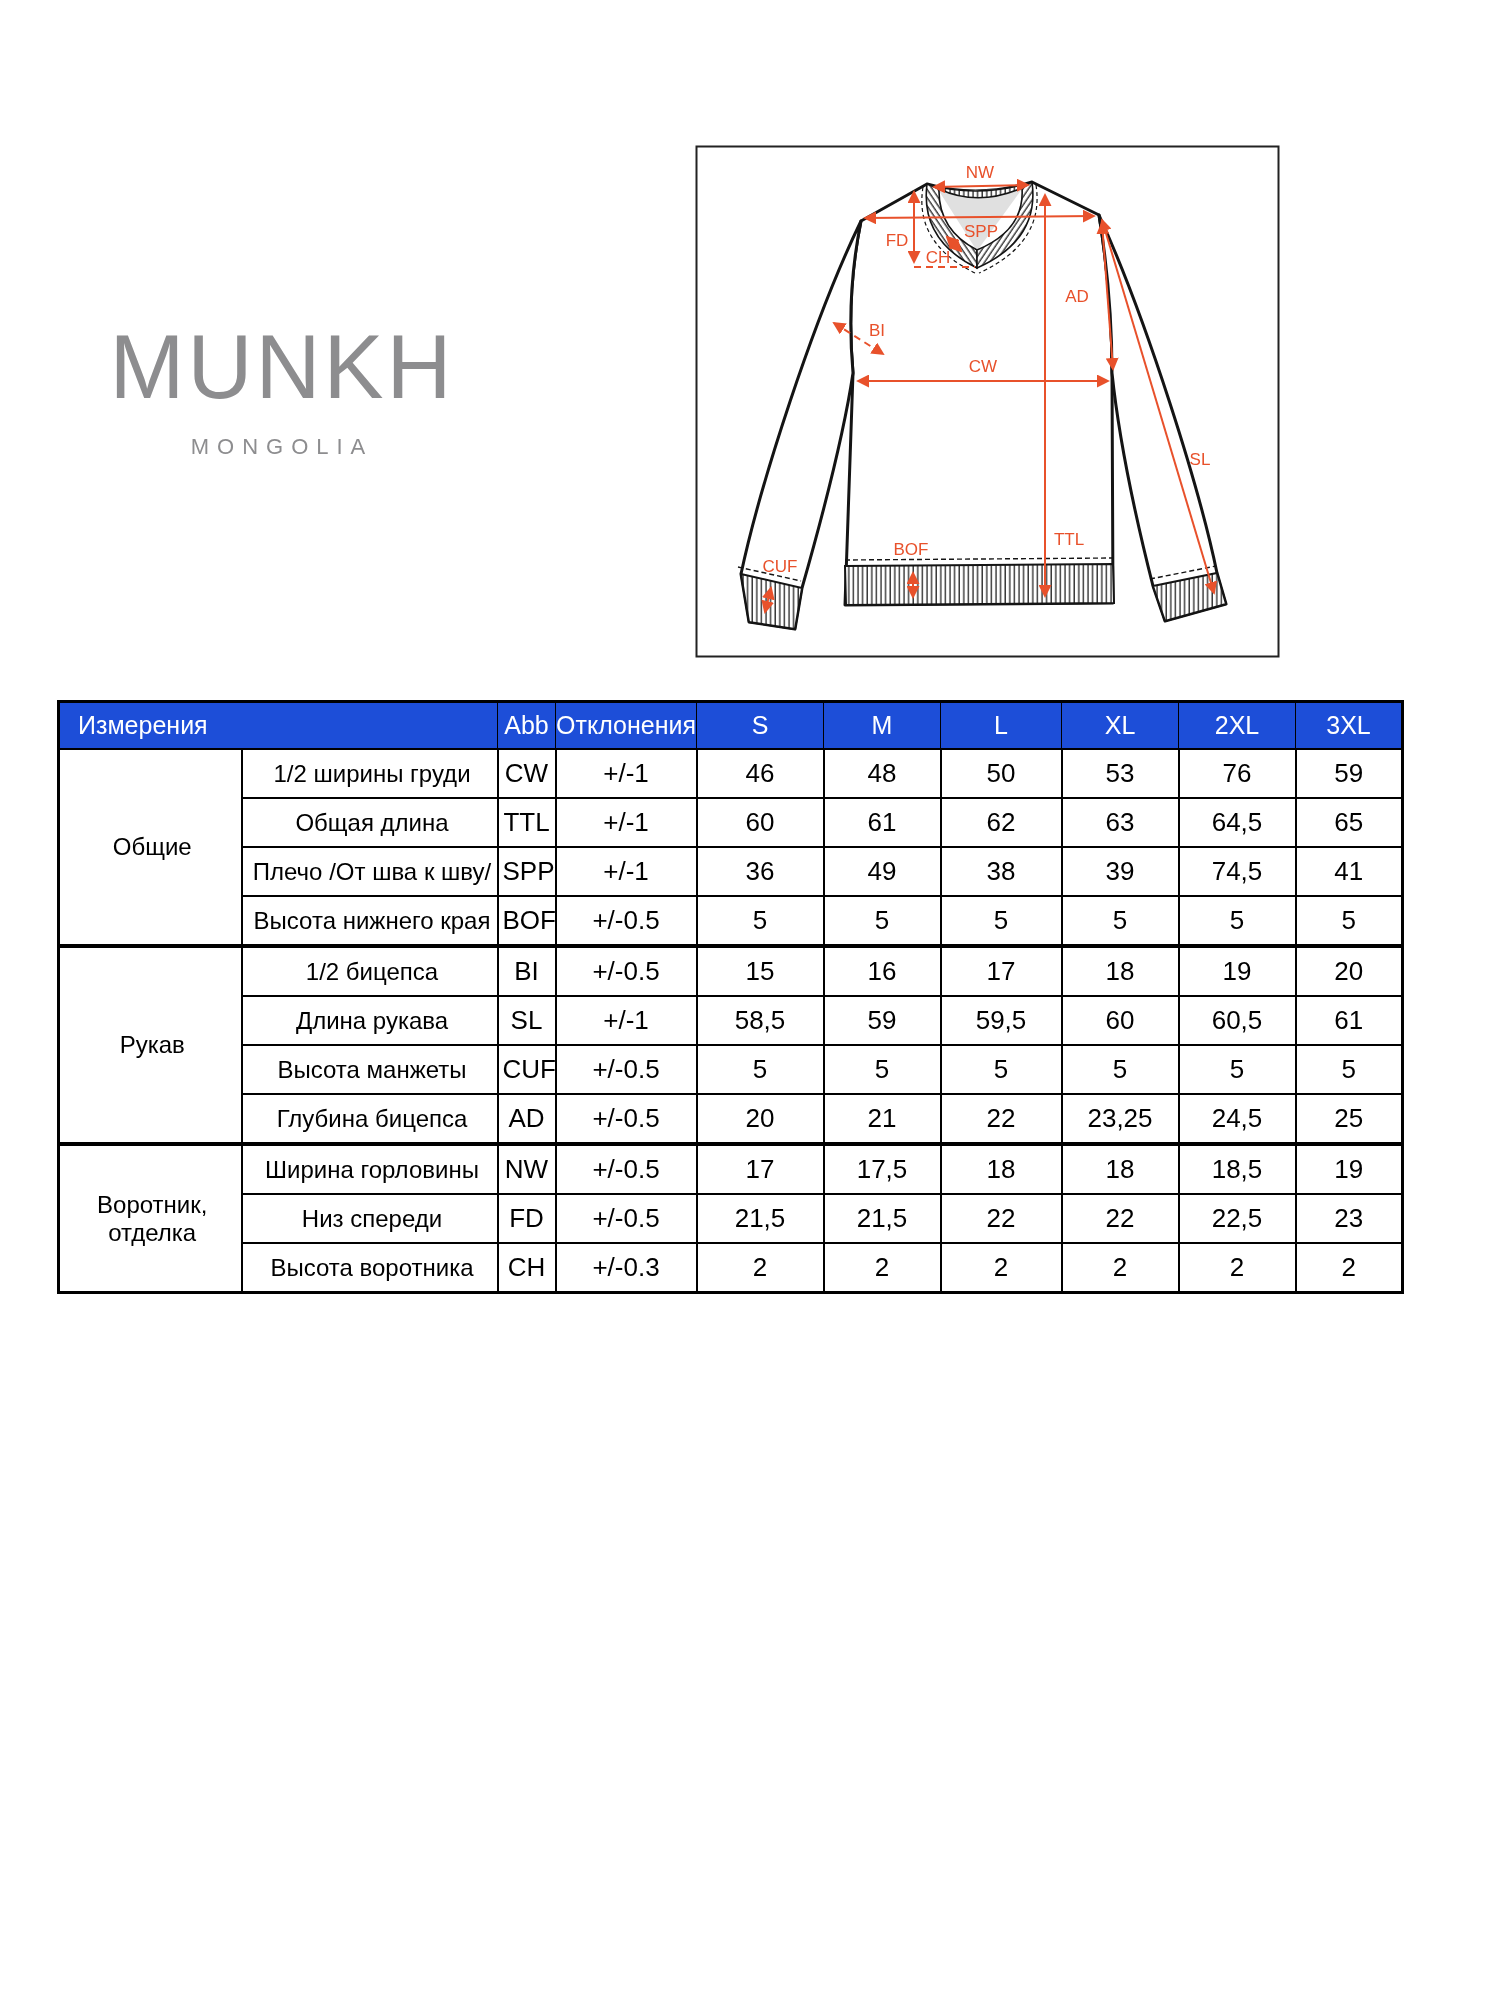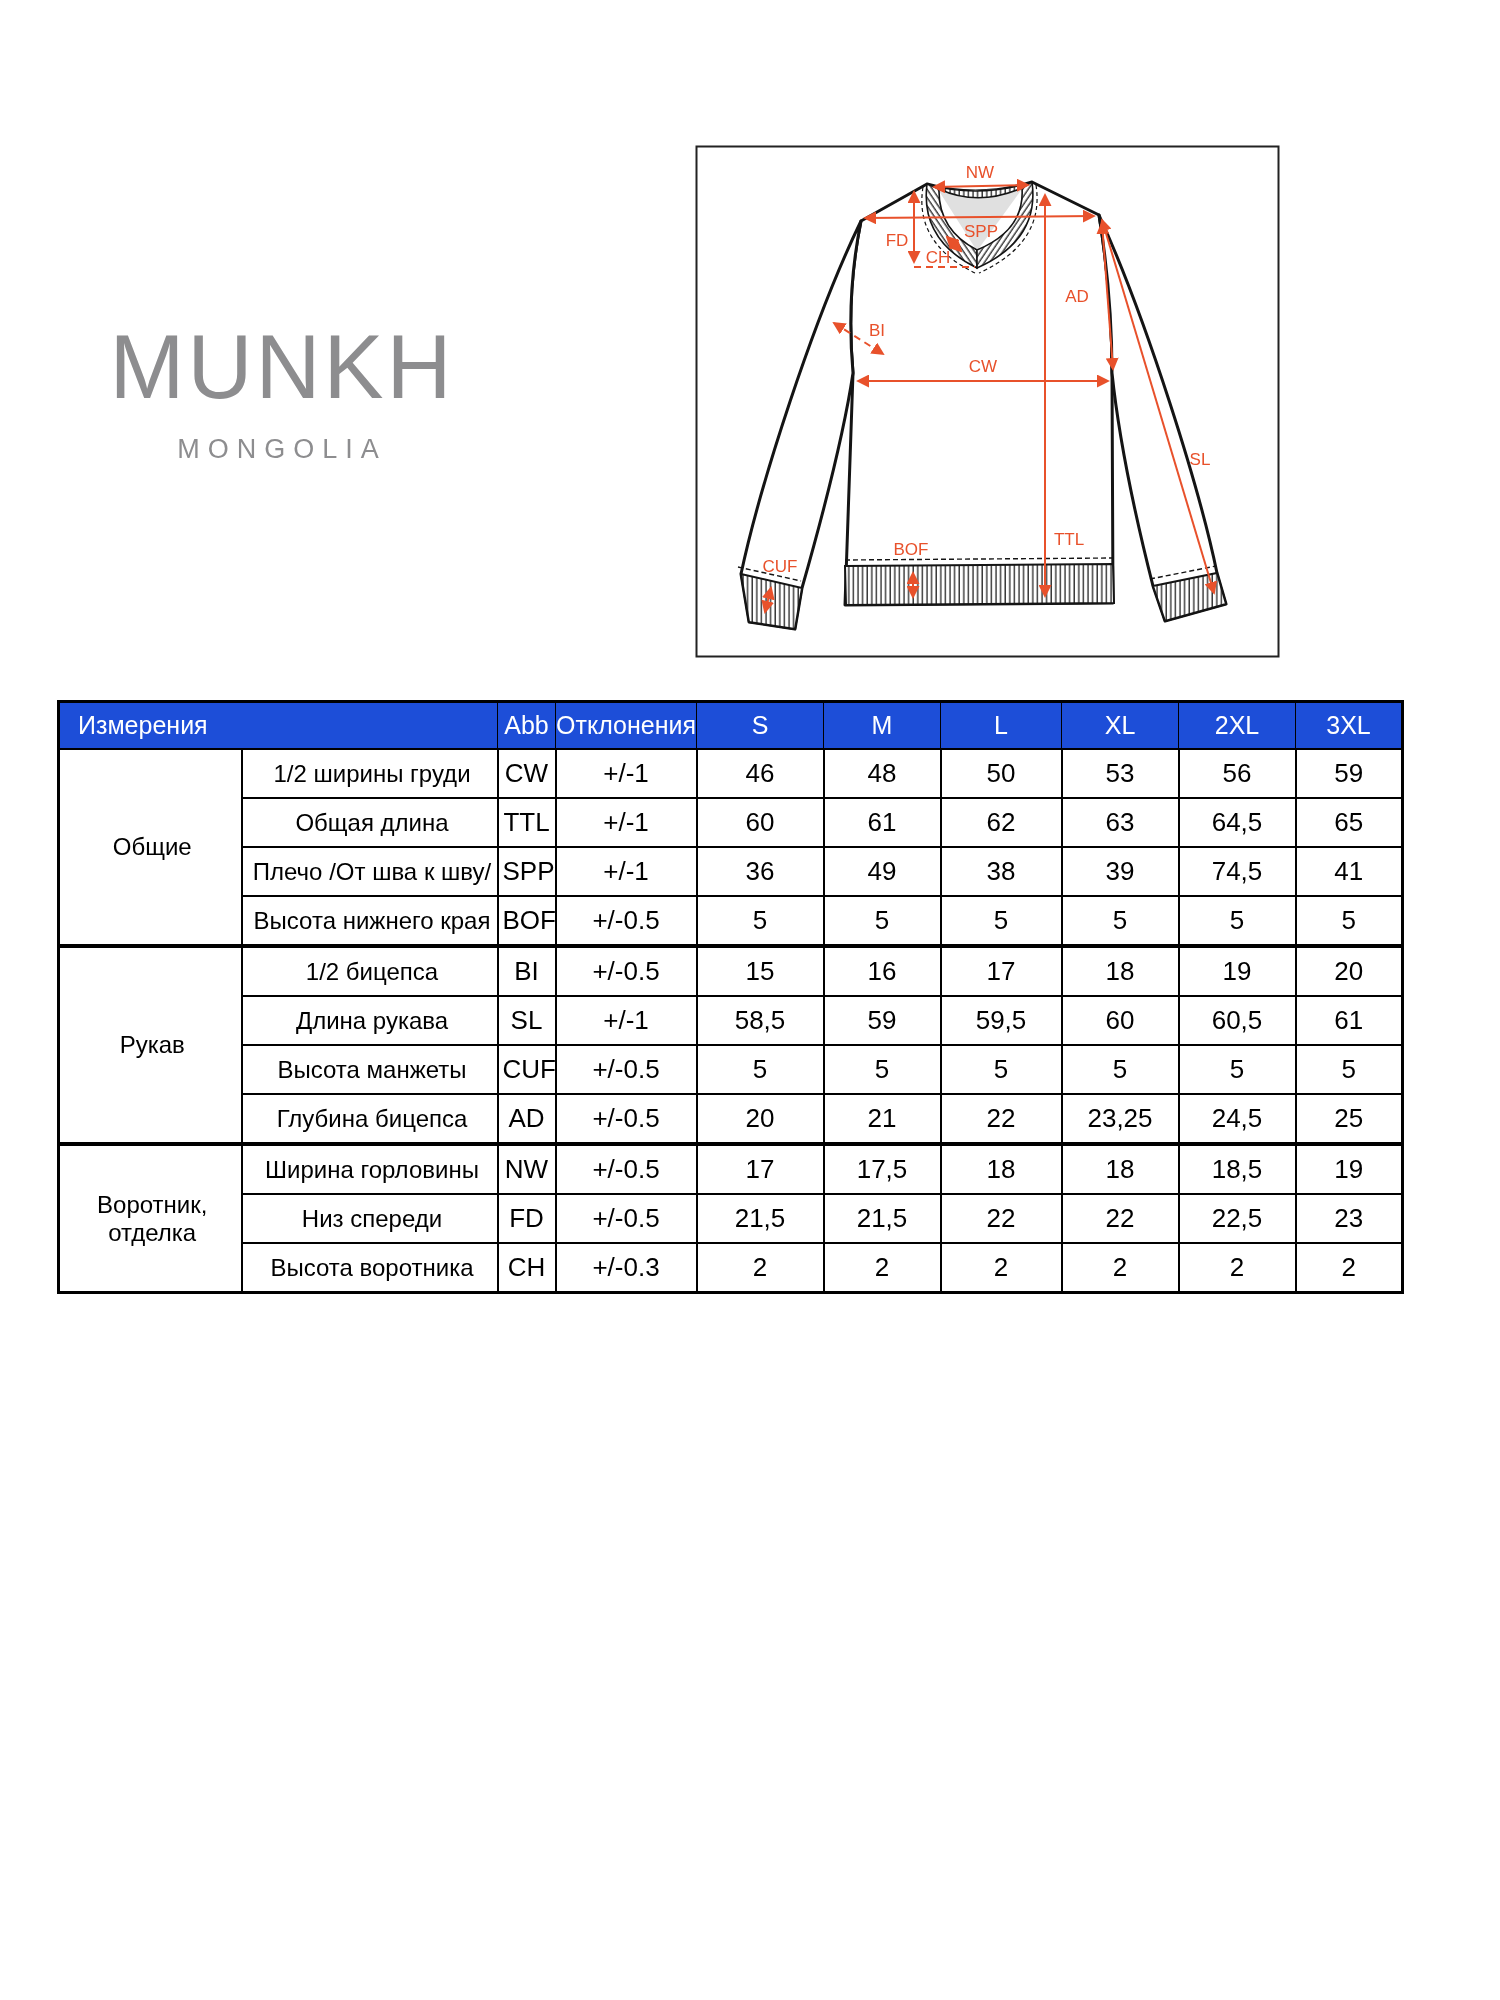--- a/index.html
+++ b/index.html
@@ -3,21 +3,21 @@
 <meta charset="utf-8">
 <style>
   html,body{margin:0;padding:0;}
   body{
     width:1500px;height:2000px;background:#ffffff;position:relative;
     font-family:"Liberation Sans", sans-serif;color:#000;
   }
   
   .logo{position:absolute;left:104px;top:302px;width:356px;text-align:center;color:#8d8d8f;margin-top:20px;}
   .logo-brand{font-size:90px;line-height:1;letter-spacing:3px;font-weight:400;}
-  .logo-sub{font-size:27px;letter-spacing:8px;margin-top:22px;font-weight:400;}
+  .logo-sub{font-size:22px;letter-spacing:8px;margin-top:22px;font-weight:400;}
   
   .diagram{position:absolute;left:695px;top:145px;width:585px;height:513px;}
   
   table.size-table{
     position:absolute;left:57px;top:700px;width:1344px;
     border-collapse:collapse;table-layout:fixed;
     border:3px solid #000;
   }
   .size-table th{
     background:#1d4ed8;color:#fff;font-weight:400;font-size:25px;
@@ -145,21 +145,21 @@
   <tbody id="table-body">
       <tr>
         <td class="group-cell" rowspan="4">Общие</td>
         <td class="name-cell">1/2 ширины груди</td>
         <td class="abb-cell">CW</td>
         <td class="dev-cell">+/-1</td>
         <td class="val-cell">46</td>
         <td class="val-cell">48</td>
         <td class="val-cell">50</td>
         <td class="val-cell">53</td>
-        <td class="val-cell">56</td>
+        <td class="val-cell">76</td>
         <td class="val-cell">59</td>
       </tr>
       <tr>
         <td class="name-cell">Общая длина</td>
         <td class="abb-cell">TTL</td>
         <td class="dev-cell">+/-1</td>
         <td class="val-cell">60</td>
         <td class="val-cell">61</td>
         <td class="val-cell">62</td>
         <td class="val-cell">63</td>

